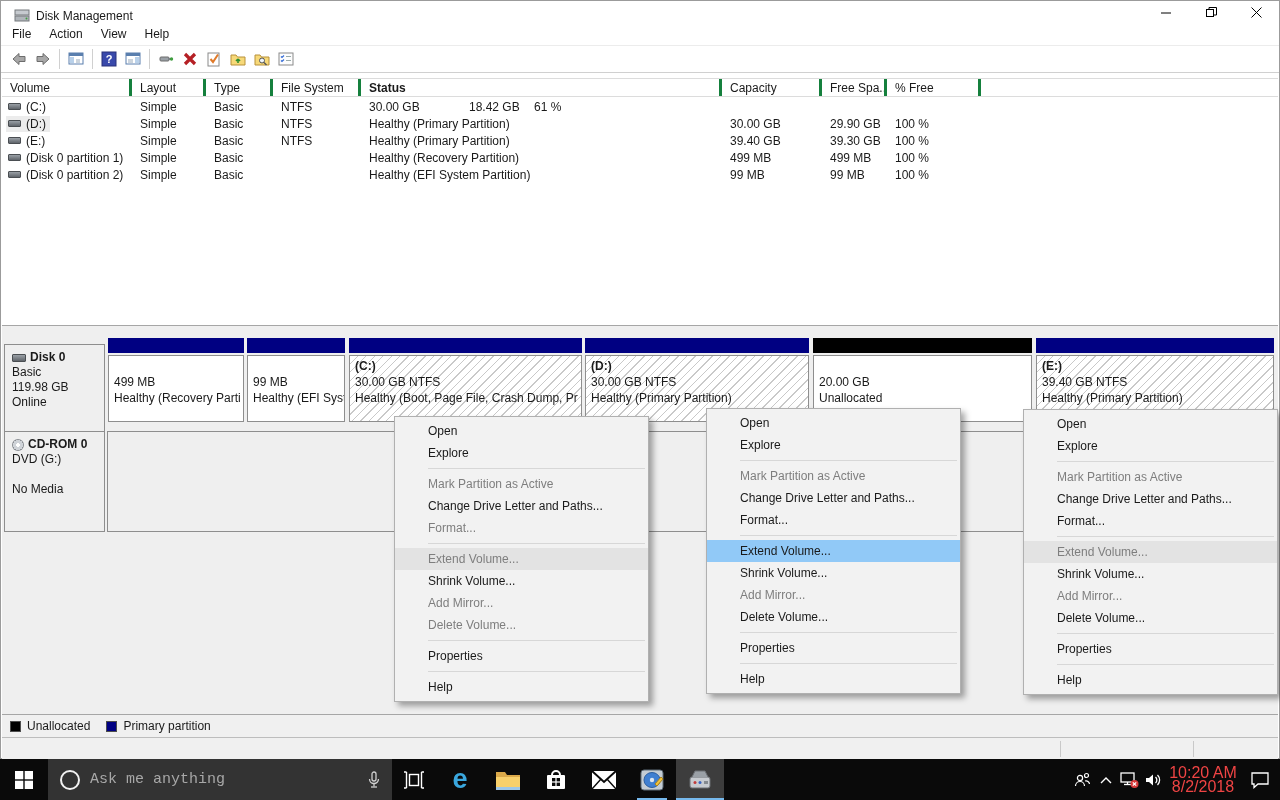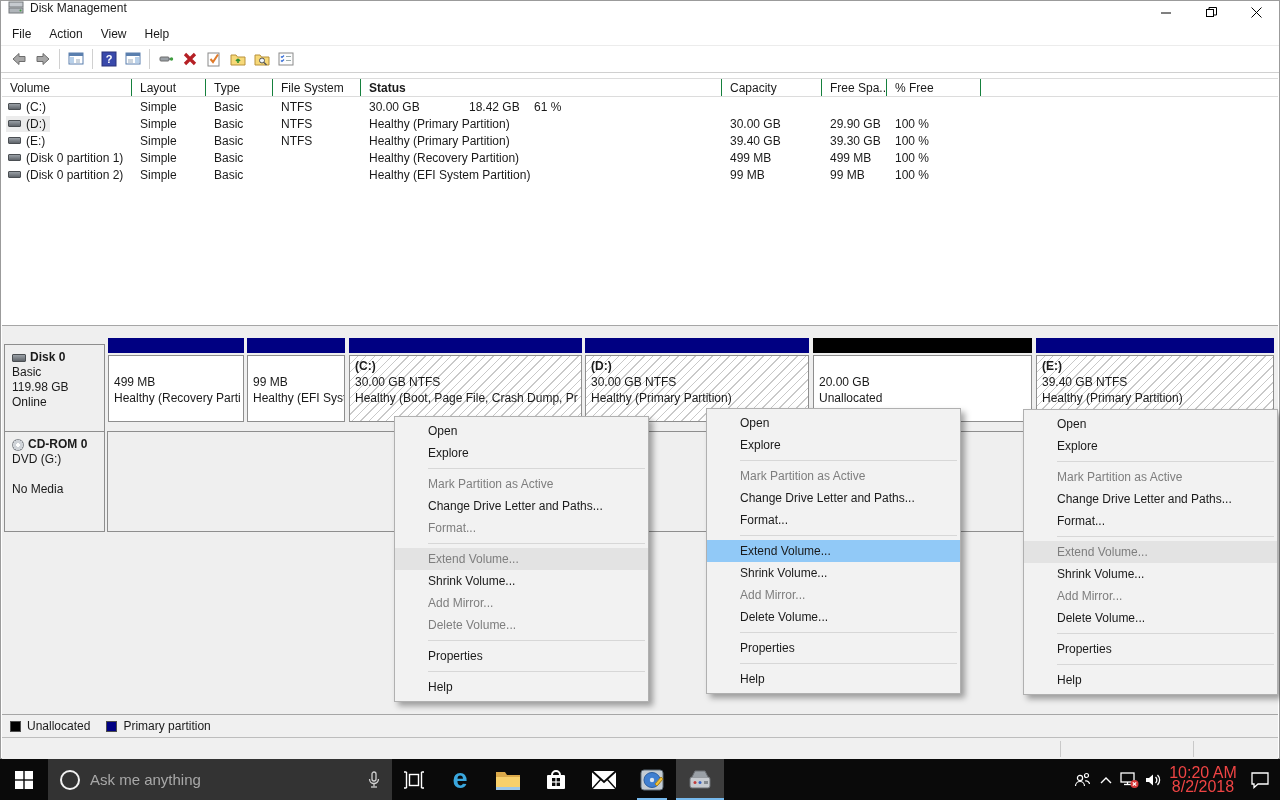--- a/index.html
+++ b/index.html
@@ -1,37 +1,37 @@
 <!DOCTYPE html>
 <html><head>
 <meta charset="utf-8">
 <style>
   *{margin:0;padding:0;box-sizing:border-box;}
   html,body{width:1280px;height:800px;overflow:hidden;}
   body{font-family:"Liberation Sans",sans-serif;font-size:12px;color:#1a1a1a;background:#000;position:relative;}
   .window{position:absolute;left:0;top:0;width:1280px;height:759px;background:#fff;border:1px solid #9b9b9b;}
 
   
-  .titlebar{height:22px;display:flex;align-items:flex-start;padding-left:7px;background:#fff;position:relative;}
+  .titlebar{height:22px;display:flex;align-items:flex-end;padding-left:7px;background:#fff;position:relative;margin-left:6px;}
   .title-text{margin-left:6px;}
   .win-controls{position:absolute;right:0;top:0;height:22px;display:flex;}
   .win-btn{width:45px;height:22px;display:flex;align-items:center;justify-content:center;}
 
   
   .menubar{height:22px;display:flex;align-items:center;padding-left:2px;background:#fff;}
   .menu-item{padding:3px 9px;}
 
   
   .toolbar{height:28px;display:flex;align-items:center;padding-left:6px;background:#fff;border-top:1px solid #ececec;border-bottom:1px solid #d0d0d0;}
   .tb-btn{width:24px;height:24px;display:flex;align-items:center;justify-content:center;}
   .tb-sep{width:1px;height:20px;background:#d0d0d0;margin:0 4px;}
 
   
   .list-header{position:absolute;top:77px;left:1px;right:1px;height:19px;display:flex;background:#fff;border-top:1px solid #dcdcdc;border-bottom:1px solid #dcdcdc;}
-  .hcell{padding:2px 0 0 8px;white-space:nowrap;overflow:hidden;border-right:1px solid #15803d;flex:none;}
+  .hcell{padding:2px 0 0 8px;white-space:nowrap;overflow:hidden;border-right:3px solid #15803d;flex:none;}
   .hfill{flex:1;border-right:none;}
   .list-rows{position:absolute;top:97px;left:1px;right:1px;}
   .lrow{display:flex;height:17px;align-items:center;}
   .lcell{padding-left:8px;white-space:nowrap;overflow:hidden;flex:none;}
   .volcell{display:flex;align-items:center;padding-left:4px;}
   .volwrap{display:inline-flex;align-items:center;padding:1px 4px 1px 2px;}
   .volwrap.selected{background:#ececec;}
   .vol-ico{display:inline-block;width:13px;height:7px;margin-right:5px;border:1px solid #4a4e52;border-radius:1px;background:linear-gradient(#9aa0a6,#60656b);}
 
   
@@ -66,21 +66,21 @@
   .cmenu-item.disabled{color:#7e7e7e;}
   .cmenu-item.hl-blue{background:#91c9f7;}
   .cmenu-item.hl-gray{background:#e3e3e3;}
   .cmenu-sep{height:1px;background:#d7d7d7;margin:4px 3px 4px 33px;}
 
   
   .taskbar{position:absolute;left:0;top:759px;width:1280px;height:41px;background:#0a0a0a;display:flex;align-items:stretch;}
   .tb-start{width:48px;display:flex;align-items:center;justify-content:center;}
   .searchbox{width:344px;background:#333;display:flex;align-items:center;padding:0 10px 0 12px;gap:10px;}
   .cortana-ring{width:20px;height:20px;border:2px solid #f2f2f2;border-radius:50%;flex:none;}
-  .search-input{flex:1;background:transparent;border:none;outline:none;font-family:Liberation Sans, sans-serif;font-size:15px;color:#e6e6e6;}
+  .search-input{flex:1;background:transparent;border:none;outline:none;font-family:Liberation Mono, monospace;font-size:15px;color:#e6e6e6;}
   .search-input::placeholder{color:#a8a8a8;opacity:1;}
   .taskview{width:44px;display:flex;align-items:center;justify-content:center;}
   .app{width:48px;display:flex;align-items:center;justify-content:center;position:relative;}
   .app.running::after{content:"";position:absolute;bottom:0;left:9px;right:9px;height:2px;background:#76b9ed;}
   .app.active{background:#3d3d3d;}
   .app.active::after{left:0;right:0;}
   .edge-e{font-size:27px;font-weight:bold;color:#3aa7de;line-height:27px;}
   .tray{margin-left:auto;display:flex;align-items:center;}
   .tray-btn{width:24px;display:flex;align-items:center;justify-content:center;height:100%;}
   .clock{width:74px;text-align:center;color:#ef4444;font-size:16px;line-height:14px;}

